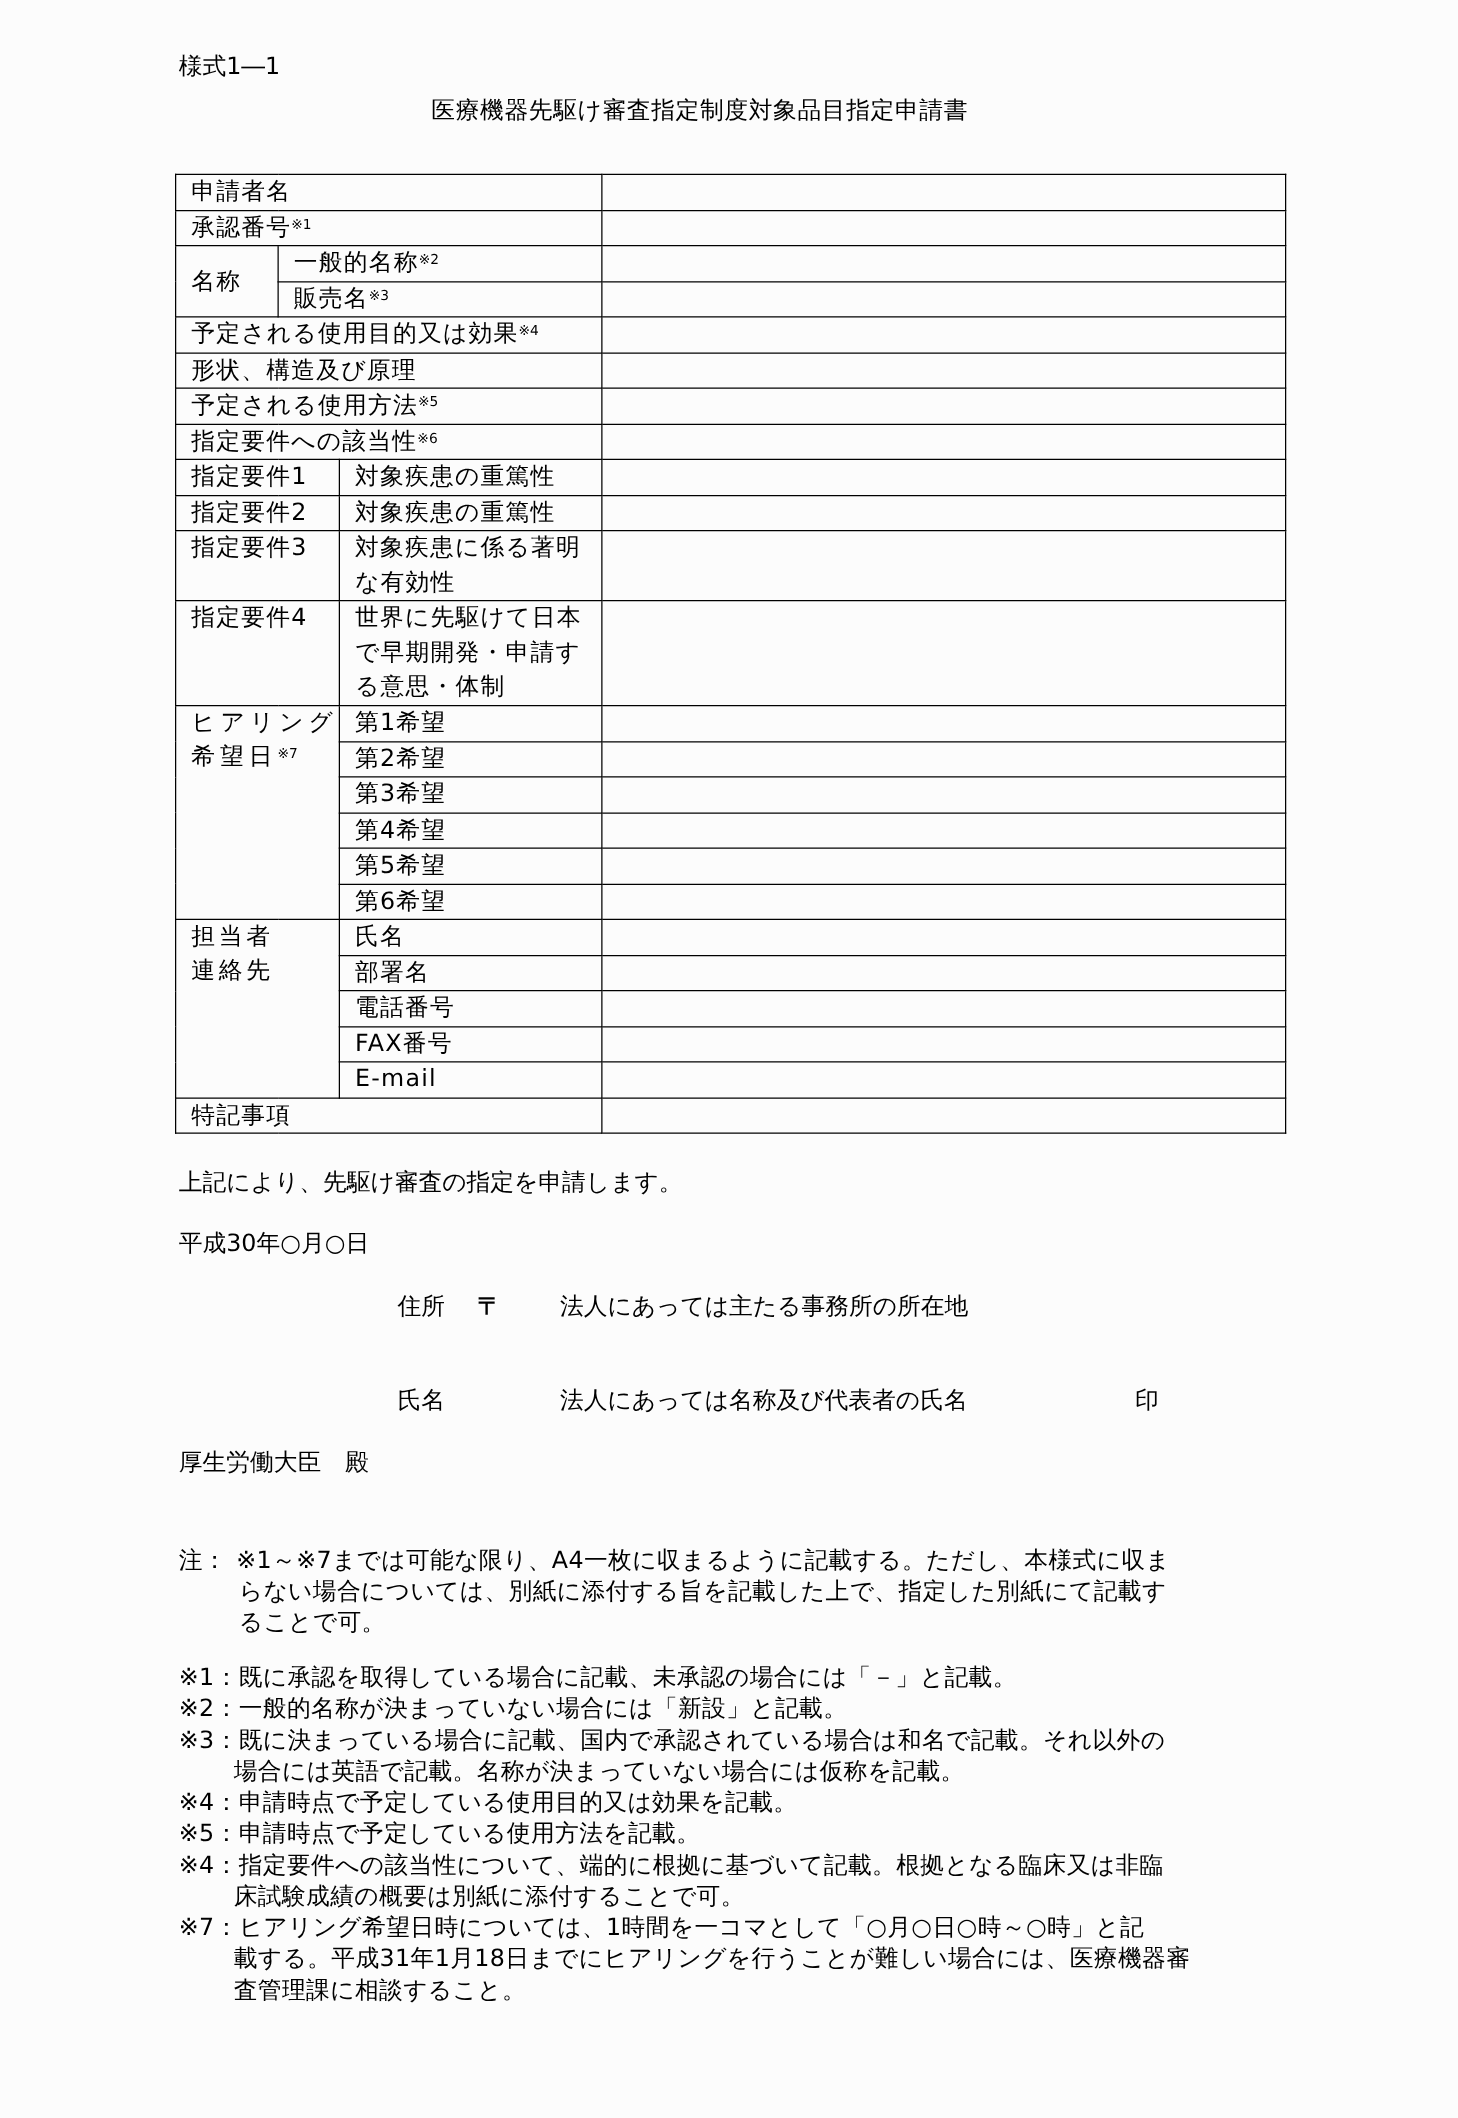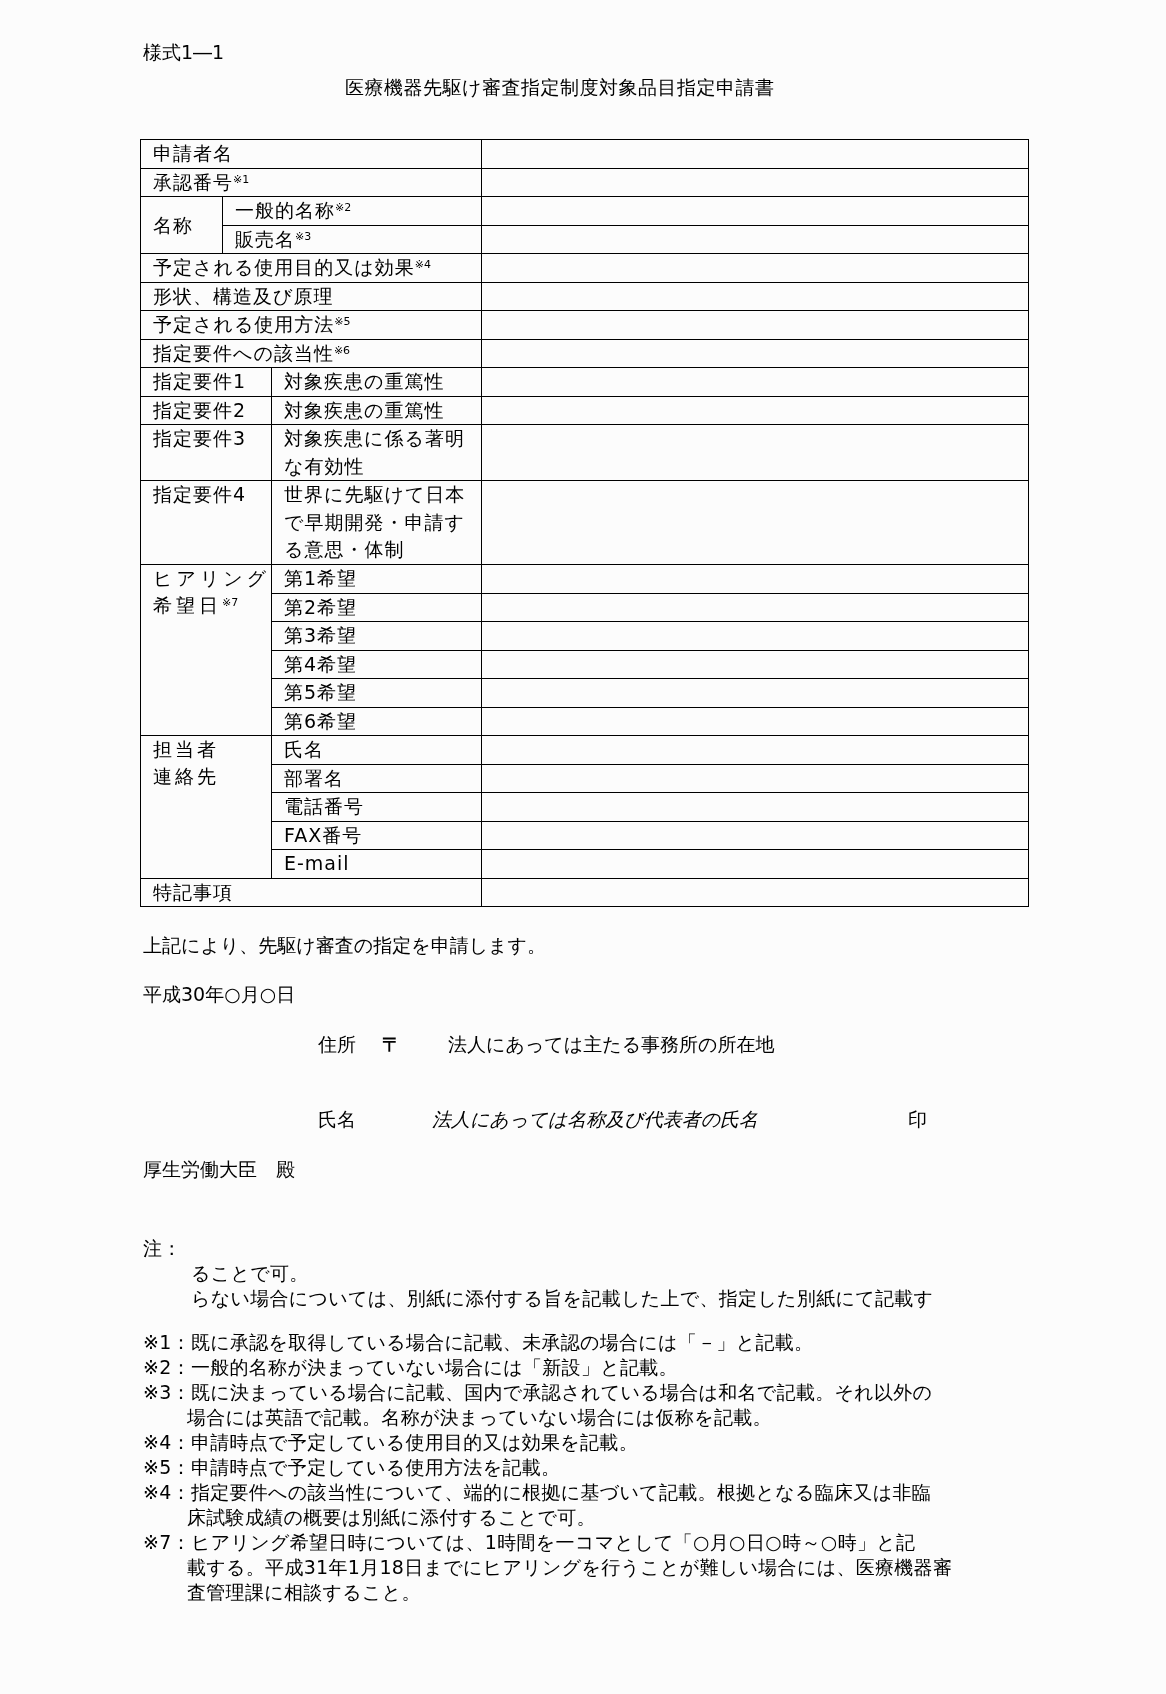--- a/index.html
+++ b/index.html
@@ -145,31 +145,32 @@
   </table>
 
 <div class="abs body-text" style="left:143px; top:933px;">上記により、先駆け審査の指定を申請します。</div>
 <div class="abs body-text" style="left:143px; top:982px;">平成30年○月○日</div>
 
 <div class="abs body-text" style="left:318px; top:1032px;">住所</div>
 <div class="abs body-text" style="left:382px; top:1032px; font-weight:bold;">〒</div>
 <div class="abs body-text" style="left:448px; top:1032px;">法人にあっては主たる事務所の所在地</div>
 
 <div class="abs body-text" style="left:318px; top:1107px;">氏名</div>
-<div class="abs body-text" style="left:432px; top:1107px;font-style:italic;">法人にあっては名称及び代表者の氏名</div>
+<div class="abs body-text" style="left:448px; top:1107px;">法人にあっては名称及び代表者の氏名</div>
 <div class="abs body-text" style="left:908px; top:1107px;">印</div>
 
 <div class="abs body-text" style="left:143px; top:1157px;">厚生労働大臣　殿</div>
 
 <div class="note" style="top:1236px;">
   <div style="display:flex;">
     <span style="width:46px; flex:none;">注：</span>
+    <span>※1～※7までは可能な限り、A4一枚に収まるように記載する。ただし、本様式に収ま</span>
   </div>
+  <span class="ind">らない場合については、別紙に添付する旨を記載した上で、指定した別紙にて記載す</span>
   <span class="ind">ることで可。</span>
-  <span class="ind">らない場合については、別紙に添付する旨を記載した上で、指定した別紙にて記載す</span>
 </div>
 
 <div class="note note2" style="top:1330px;">
   <div><span>※1：既に承認を取得している場合に記載、未承認の場合には「－」と記載。</span></div>
   <div><span>※2：一般的名称が決まっていない場合には「新設」と記載。</span></div>
   <div><span>※3：既に決まっている場合に記載、国内で承認されている場合は和名で記載。それ以外の</span><span class="ind">場合には英語で記載。名称が決まっていない場合には仮称を記載。</span></div>
   <div><span>※4：申請時点で予定している使用目的又は効果を記載。</span></div>
   <div><span>※5：申請時点で予定している使用方法を記載。</span></div>
   <div><span>※4：指定要件への該当性について、端的に根拠に基づいて記載。根拠となる臨床又は非臨</span><span class="ind">床試験成績の概要は別紙に添付することで可。</span></div>
   <div><span>※7：ヒアリング希望日時については、1時間を一コマとして「○月○日○時～○時」と記</span><span class="ind">載する。平成31年1月18日までにヒアリングを行うことが難しい場合には、医療機器審</span><span class="ind">査管理課に相談すること。</span></div>

